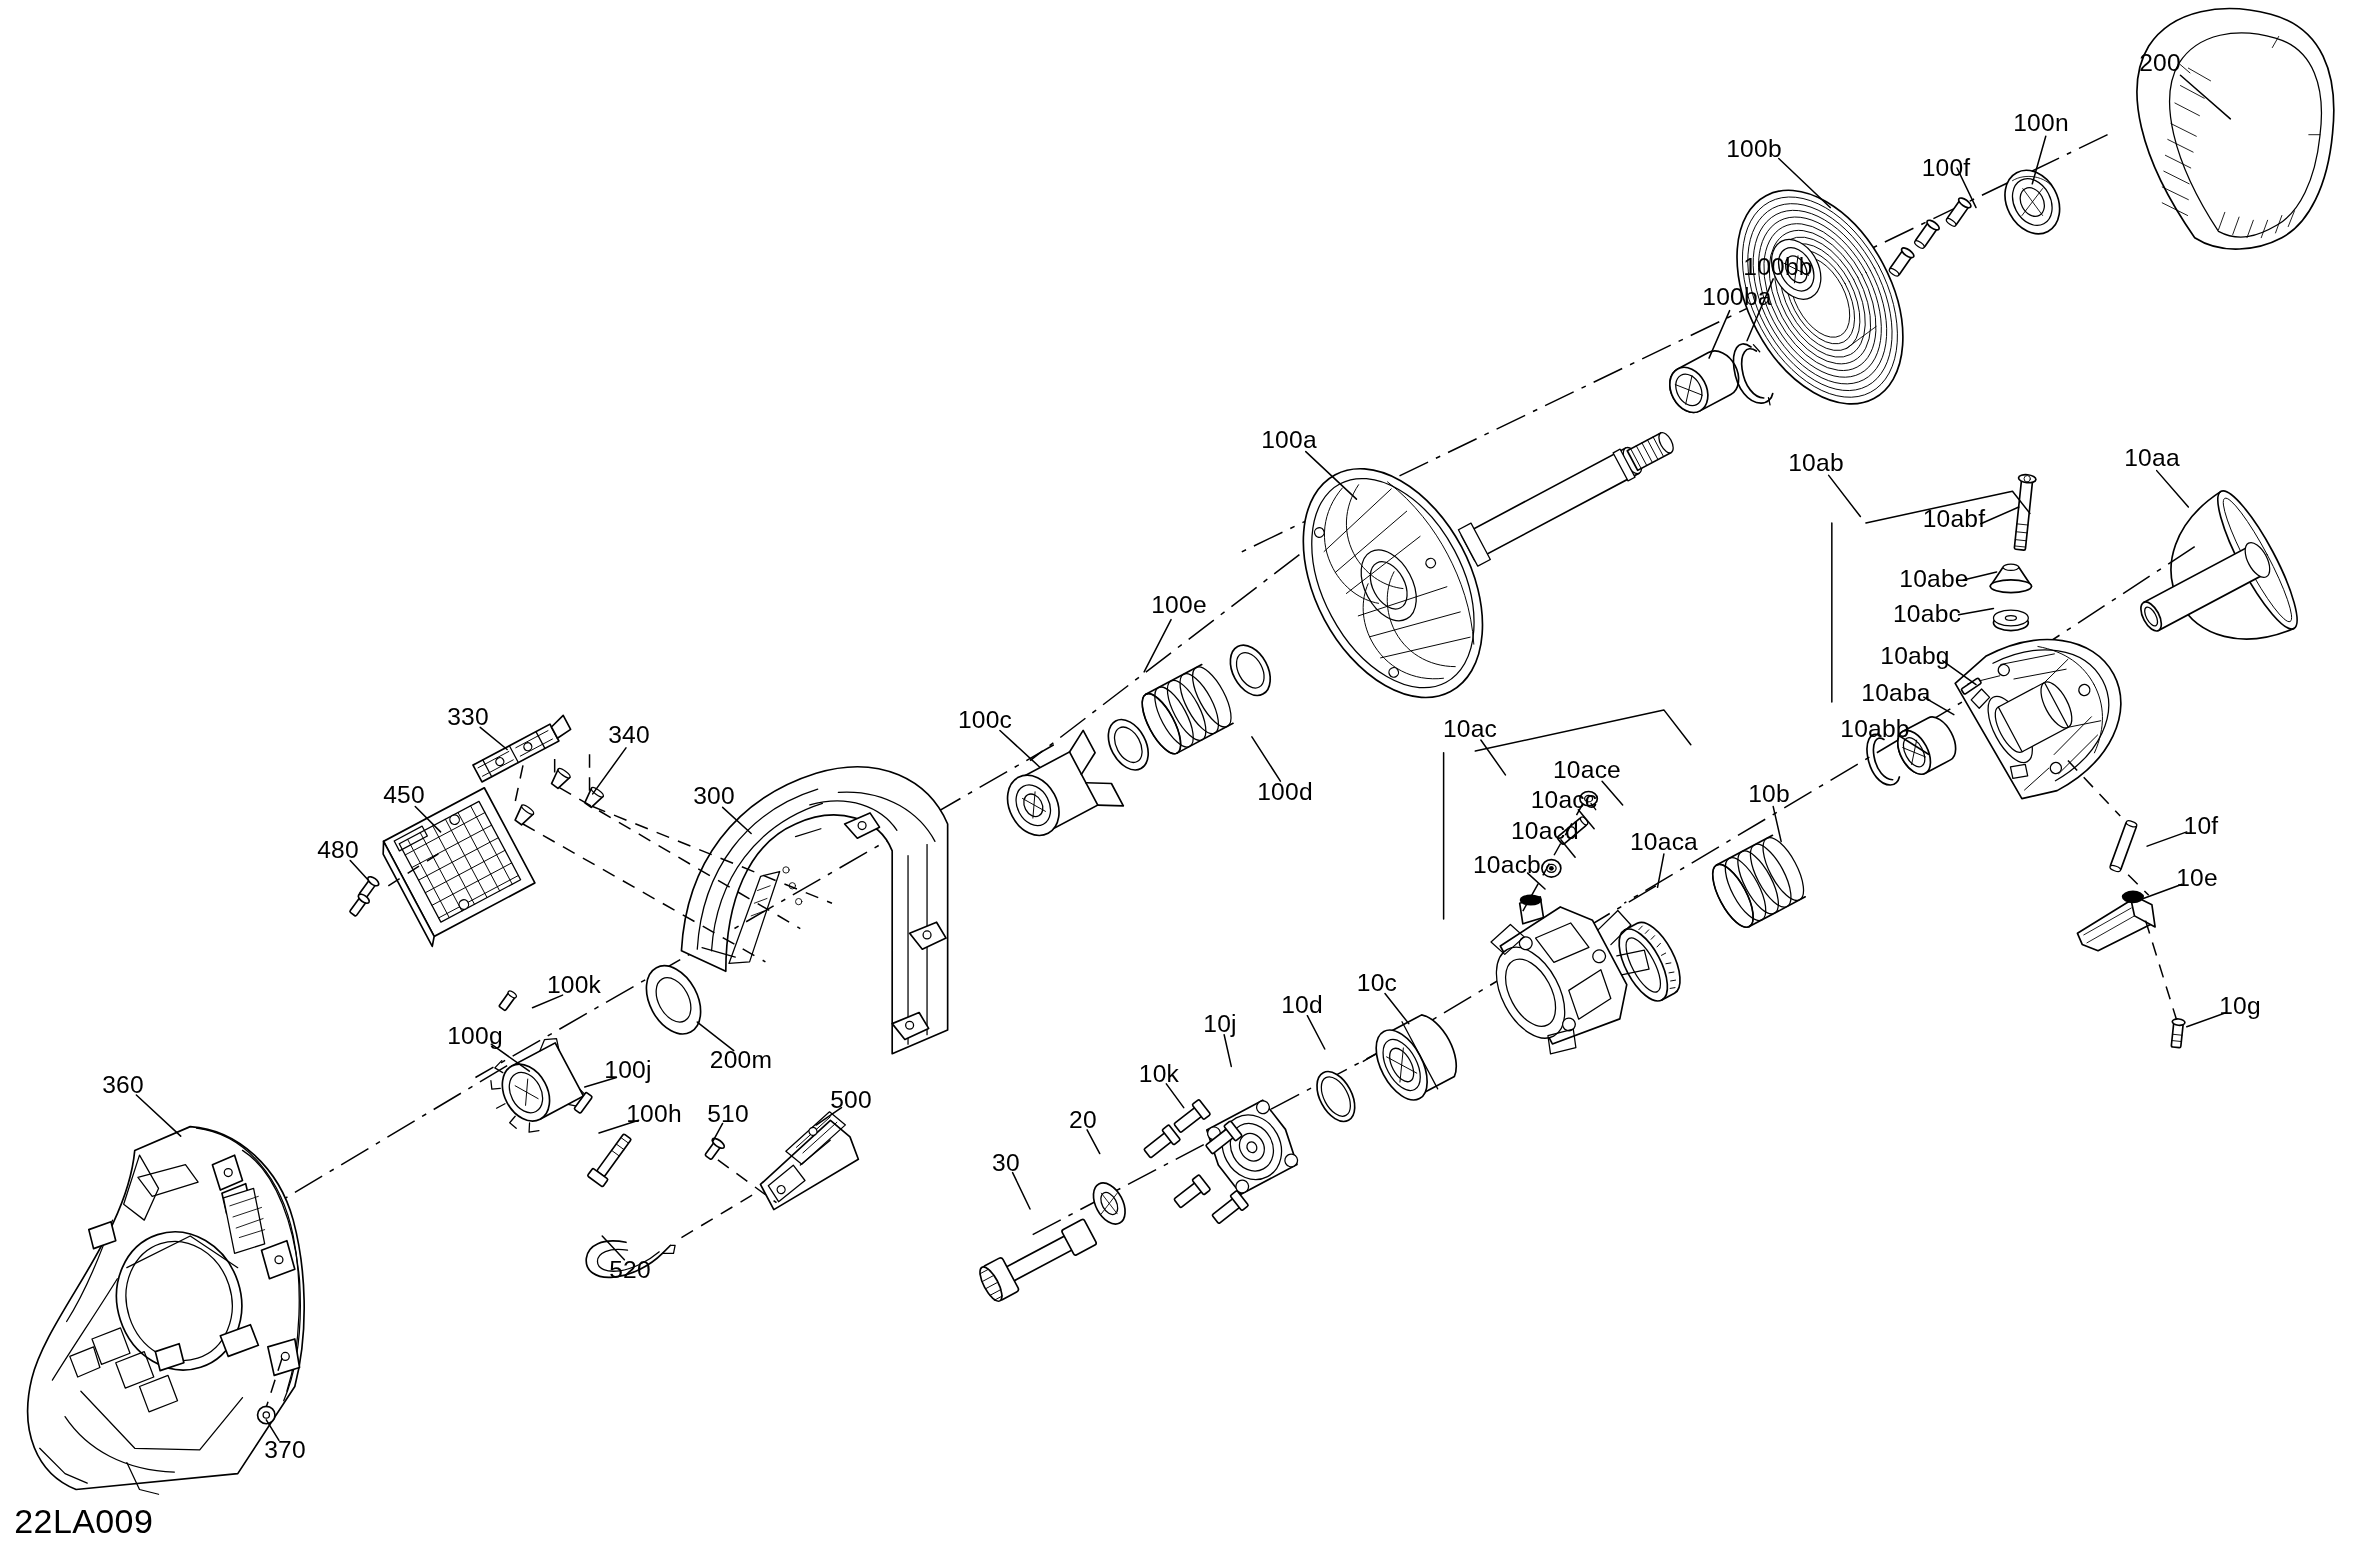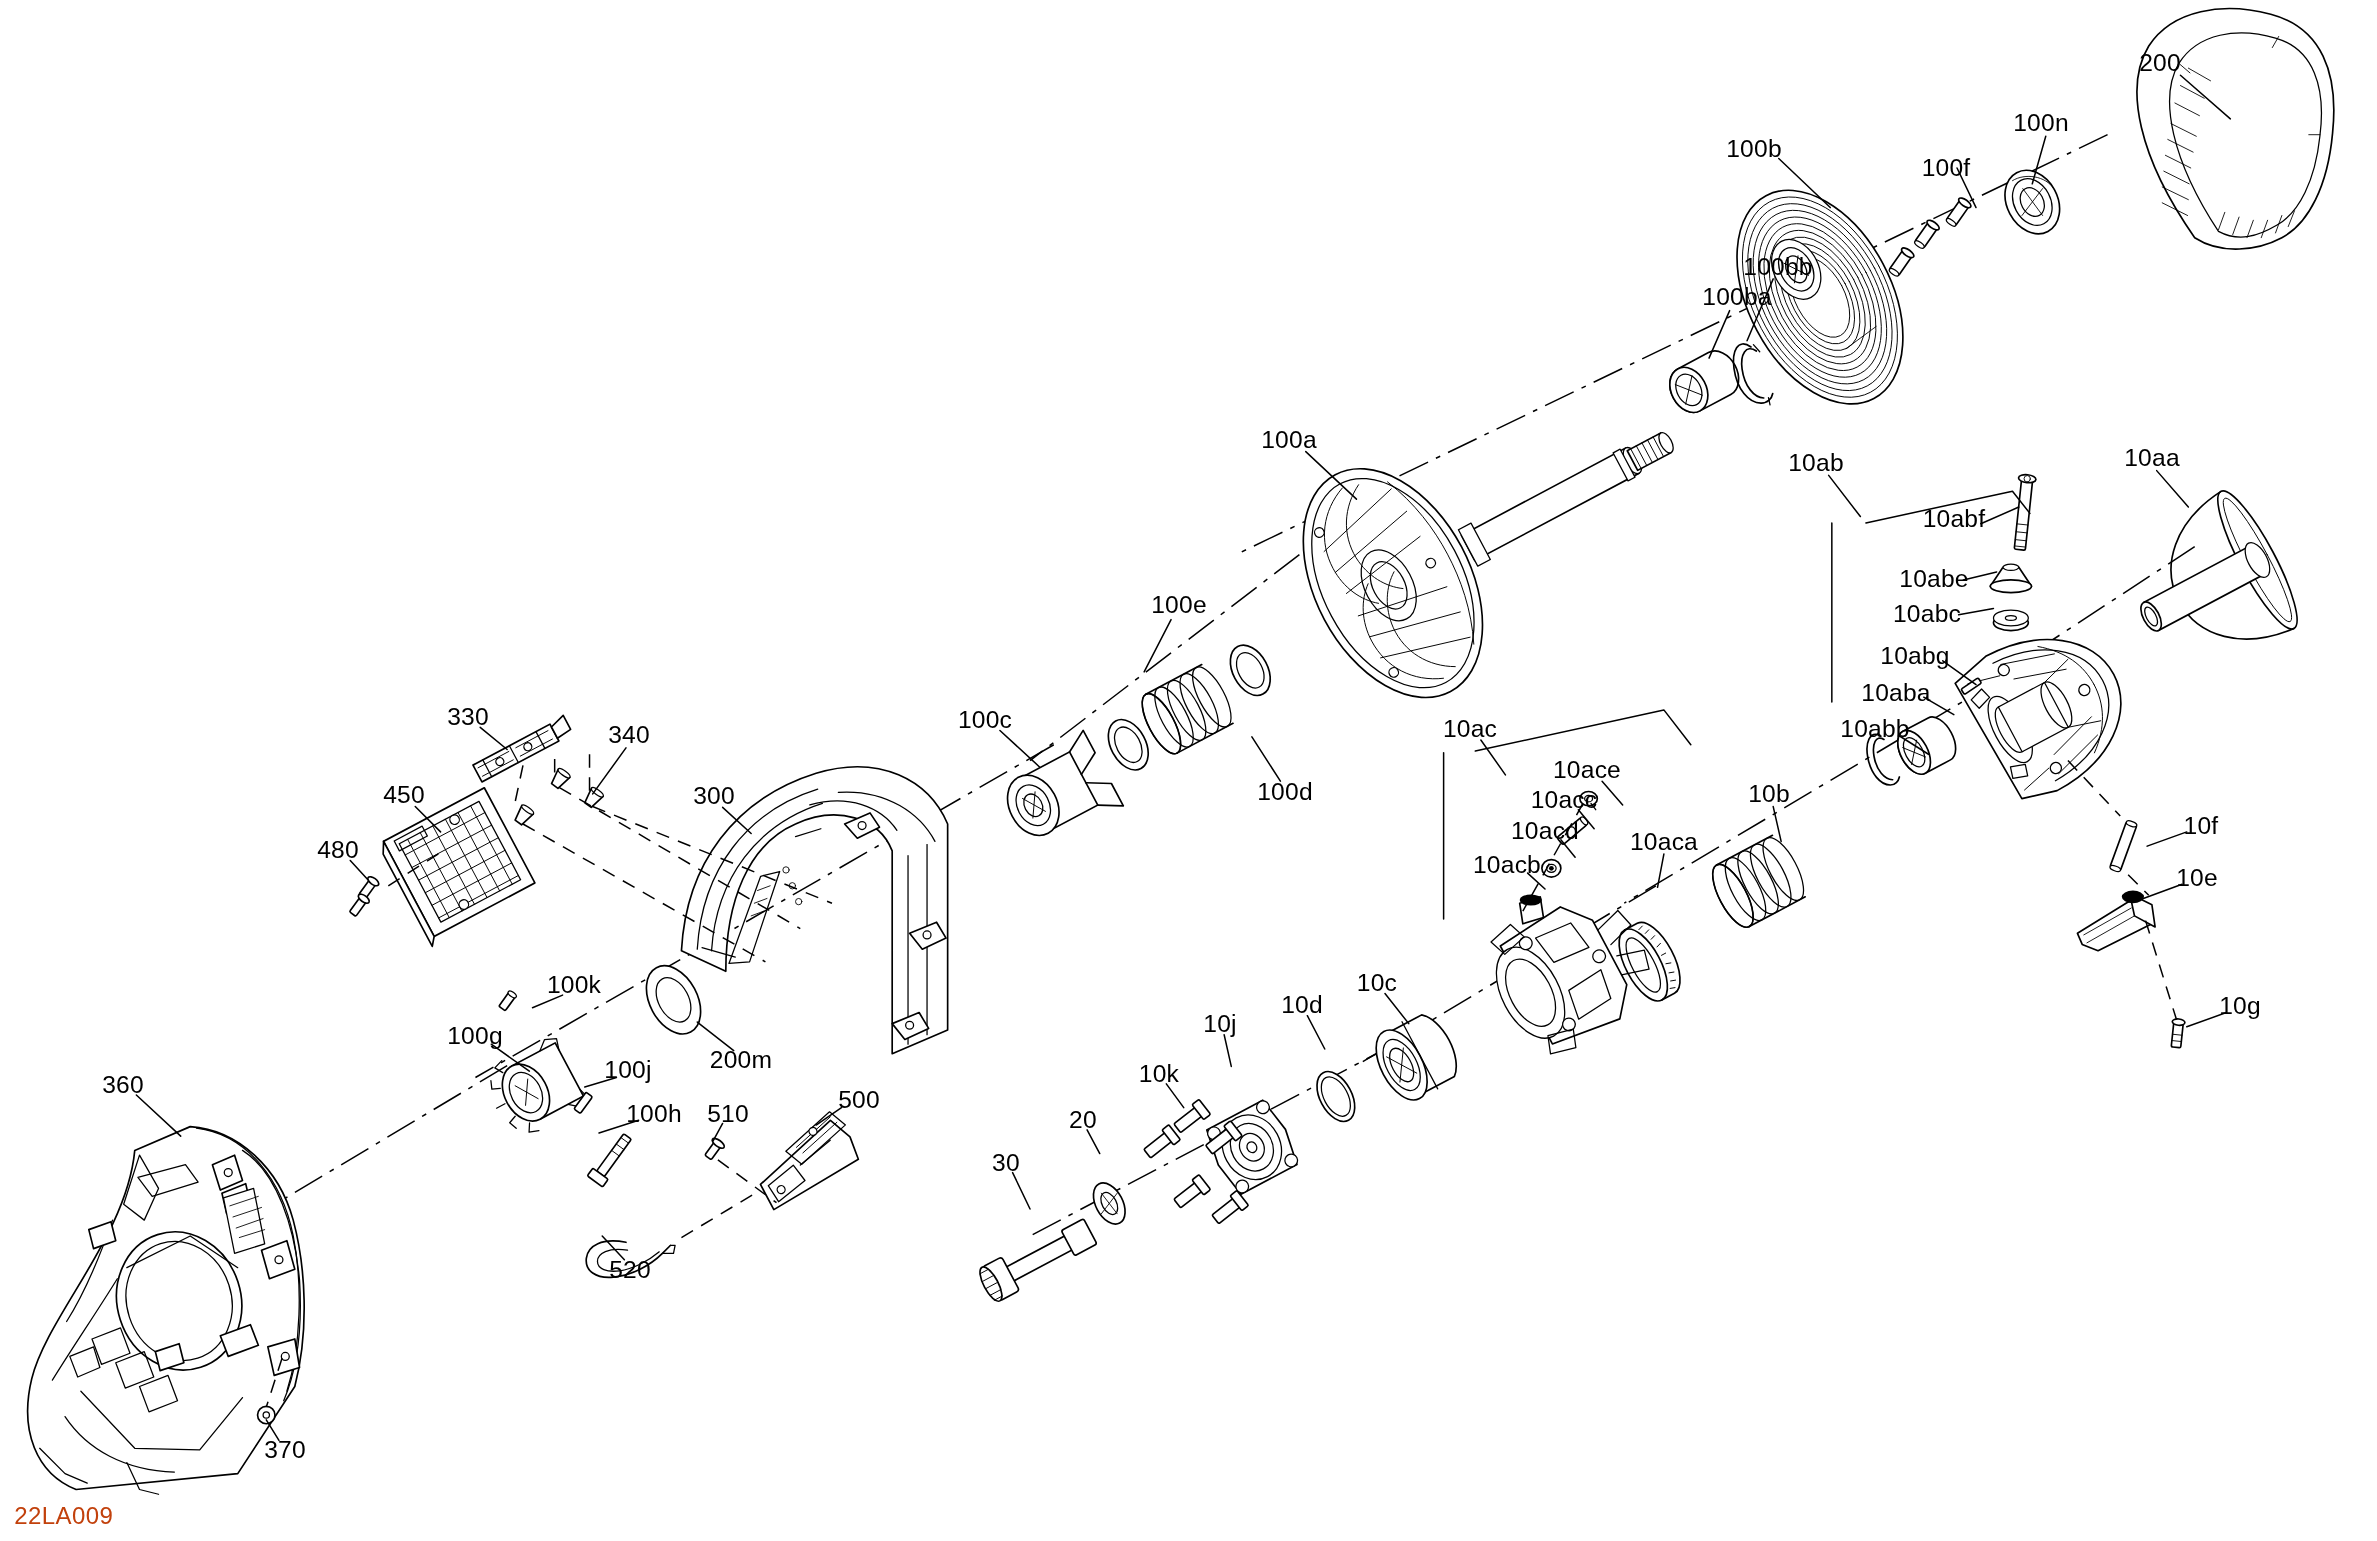--- a/index.html
+++ b/index.html
@@ -1,21 +1,21 @@
 <!DOCTYPE html>
 <html style="font-size:12.7px"><head>
 <meta charset="utf-8">
 <style>
   html,body{margin:0;padding:0;background:#ffffff;}
   body{font-family:"Liberation Sans", sans-serif;}
   #sheet{position:relative;width:2377px;height:1541px;background:#fff;overflow:hidden;}
   #art{position:absolute;left:0;top:0;width:2377px;height:1541px;}
   .lbl{position:absolute;font-family:"Liberation Sans", sans-serif;font-size:24.6px;color:#000;
        white-space:nowrap;letter-spacing:0.2px;line-height:1;transform:translate(-50%,-50%);}
-  .footer{position:absolute;font-family:"Liberation Sans", sans-serif;font-size:24px;color:#c2410c;
+  .footer{position:absolute;font-family:"Liberation Sans", sans-serif;font-size:34px;color:#000000;
           left:14.3px;top:1502px;letter-spacing:0.4px;}
   svg{display:block;}
   .ln{stroke:#000;stroke-width:2.1;fill:none;stroke-linecap:round;stroke-linejoin:round;}
   .ln1{stroke:#000;stroke-width:1.6;fill:none;stroke-linecap:round;stroke-linejoin:round;}
   .lnt{stroke:#000;stroke-width:1.1;fill:none;stroke-linecap:round;stroke-linejoin:round;}
   .lead{stroke:#000;stroke-width:1.9;fill:none;stroke-linecap:round;}
   .dash{stroke:#000;stroke-width:1.9;fill:none;stroke-dasharray:17 12;stroke-linecap:butt;}
   .dashc{stroke:#000;stroke-width:1.9;fill:none;stroke-dasharray:40 11 6 11;stroke-linecap:butt;}
   .brk{stroke:#000;stroke-width:1.9;fill:none;stroke-linecap:round;stroke-linejoin:round;}
   .fillw{fill:#ffffff;}
@@ -732,21 +732,21 @@
       <div class="lbl" style="left: 741px; top: 1060px;">200m</div>
       <div class="lbl" style="left: 2240px; top: 1006px;">10g</div>
       <div class="lbl" style="left: 1377px; top: 983px;">10c</div>
       <div class="lbl" style="left: 1302px; top: 1005px;">10d</div>
       <div class="lbl" style="left: 1220px; top: 1024px;">10j</div>
       <div class="lbl" style="left: 628px; top: 1070px;">100j</div>
       <div class="lbl" style="left: 123px; top: 1085px;">360</div>
       <div class="lbl" style="left: 654px; top: 1114px;">100h</div>
       <div class="lbl" style="left: 1159px; top: 1074px;">10k</div>
       <div class="lbl" style="left: 728px; top: 1114px;">510</div>
-      <div class="lbl" style="left: 851px; top: 1100px; margin-left: 8px;">500</div>
+      <div class="lbl" style="left: 851px; top: 1100px;">500</div>
       <div class="lbl" style="left: 1083px; top: 1120px;">20</div>
       <div class="lbl" style="left: 1006px; top: 1163px;">30</div>
       <div class="lbl" style="left: 630px; top: 1270px;">520</div>
       <div class="lbl" style="left: 285px; top: 1450px;">370</div>
     </div>
 
   <div class="footer">22LA009</div>
 
 </div>
 

